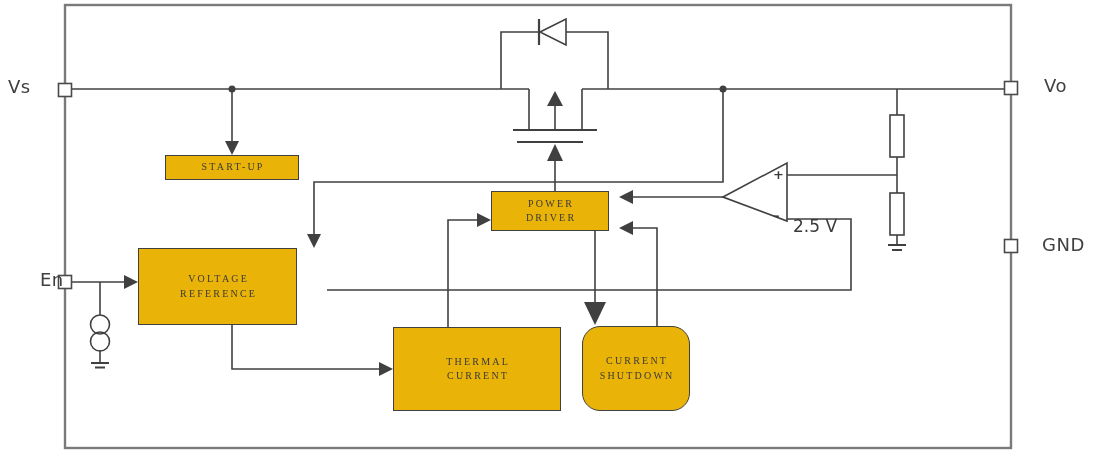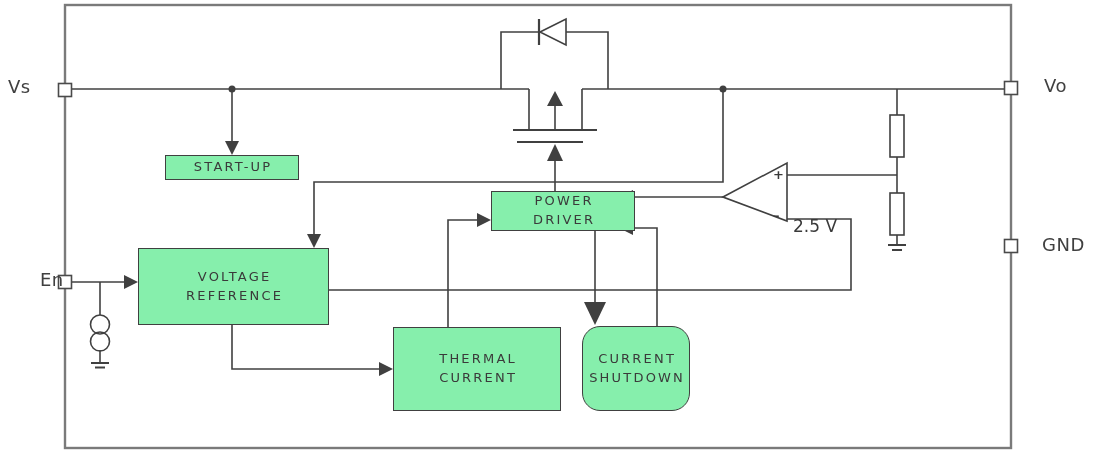--- a/index.html
+++ b/index.html
@@ -15,31 +15,32 @@
     position:absolute;
     font-size:18px;
     color:#404040;
     letter-spacing:0.5px;
     white-space:nowrap;
   }
   .block{
     position:absolute;
     box-sizing:border-box;
     border:1.5px solid #404040;
-    background:#86efac;
+    background:#eab308;
     display:flex;
     flex-direction:column;
     align-items:center;
     justify-content:center;
     text-align:center;
     color:#3a3a3a;
-    font-size:13px;
+    font-size:10px;
     letter-spacing:2.2px;
     line-height:1.45;
     white-space:nowrap;
+    font-family:Liberation Serif, serif;
   }
   .block span{display:block;padding-left:2.2px;} 
   .annot{
     position:absolute;
     color:#3a3a3a;
     white-space:nowrap;
   }
   .ref-label{font-size:17px;margin-top:27px;}
   .polarity{font-size:13px;font-weight:bold;}
 </style>
@@ -144,26 +145,26 @@
 
   <div class="pin-label" style="left:8px;top:76px;">Vs</div>
   <div class="pin-label" style="left:8px;top:269px;margin-left:32px;">En</div>
   <div class="pin-label" style="left:1044px;top:75px;">Vo</div>
   <div class="pin-label" style="left:1042px;top:234px;">GND</div>
 
   <div class="block" style="left:165px;top:155px;width:134px;height:25px;">
     <span>START-UP</span>
   </div>
 
-  <div class="block" style="left:138px;top:248px;width:191px;height:77px;">
+  <div class="block" style="left:138px;top:248px;width:159px;height:77px;">
     <span>VOLTAGE</span>
     <span>REFERENCE</span>
   </div>
 
-  <div class="block" style="left:491px;top:191px;width:144px;height:40px;">
+  <div class="block" style="left:491px;top:191px;width:118px;height:40px;">
     <span>POWER</span>
     <span>DRIVER</span>
   </div>
 
   <div class="block" style="left:393px;top:327px;width:168px;height:84px;">
     <span>THERMAL</span>
     <span>CURRENT</span>
   </div>
 
   <div class="block" style="left:582px;top:326px;width:108px;height:85px;border-radius:18px;">

